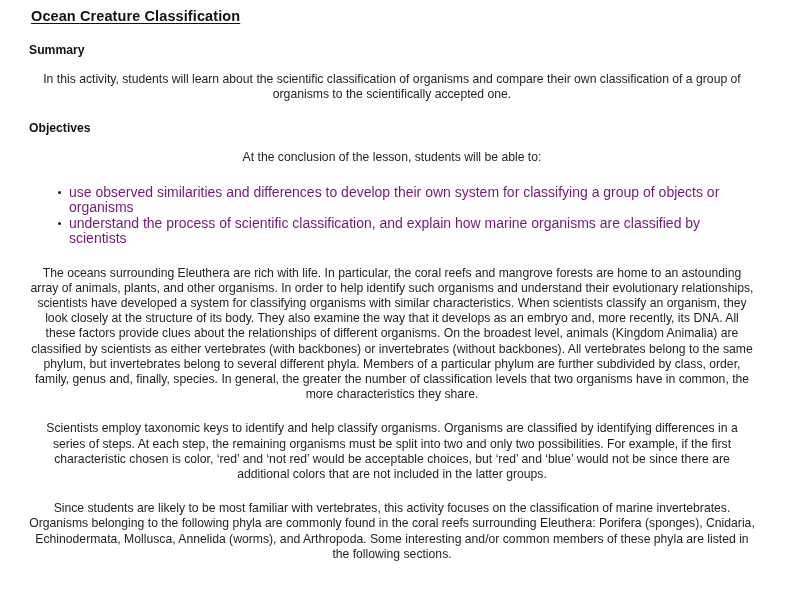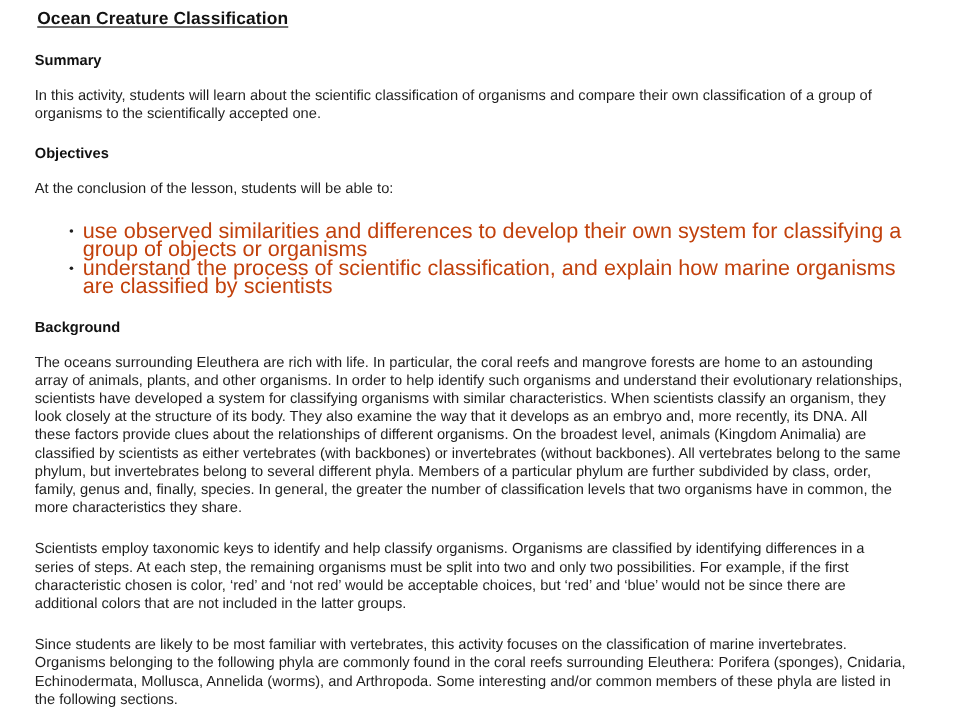--- a/index.html
+++ b/index.html
@@ -32,21 +32,21 @@
   .section-heading {
     font-size: 12.2px;
     font-weight: bold;
     margin: 0 0 15px 0;
     color: #111111;
   }
   p.body-text {
     font-size: 12.2px;
     line-height: 15.2px;
     margin: 0 0 19px 0;
-    text-align: left;
+    text-align: center;
     color: #1f1f1f;
   }
   p.body-text:last-child {
     margin-bottom: 0;
   }
   .inline-label {
     font-weight: bold;
     color: #111111;
   }
   .time-line {
@@ -54,25 +54,25 @@
     line-height: 15.2px;
     margin: 0 0 19px 0;
     color: #1f1f1f;
   }
   ul.objectives {
     margin: 0 0 19px 0;
     padding: 0 0 0 29px;
     list-style: none;
   }
   ul.objectives li {
-    font-size: 18px;
+    font-size: 14px;
     line-height: 15.5px;
     position: relative;
     padding-left: 11px;
-    color: #c2410c;
+    color: #701a75;
   }
   ul.objectives li::before {
     content: "";
     position: absolute;
     left: 0;
     top: 6.5px;
     width: 3px;
     height: 3px;
     border-radius: 50%;
     background: #1f1f1f;
@@ -92,21 +92,20 @@
   <h2 class="section-heading">Objectives</h2>
 
   <p class="body-text">At the conclusion of the lesson, students will be able to:</p>
 
   <ul class="objectives">
     <li>use observed similarities and differences to develop their own system for classifying a group of objects or organisms</li>
     <li>understand the process of scientific classification, and explain how marine organisms are classified by scientists</li>
   </ul>
 
 
-  <h2 class="section-heading">Background</h2>
 
   <p class="body-text">The oceans surrounding Eleuthera are rich with life. In particular, the coral reefs and mangrove forests are home to an astounding array of animals, plants, and other organisms. In order to help identify such organisms and understand their evolutionary relationships, scientists have developed a system for classifying organisms with similar characteristics. When scientists classify an organism, they look closely at the structure of its body. They also examine the way that it develops as an embryo and, more recently, its DNA. All these factors provide clues about the relationships of different organisms. On the broadest level, animals (Kingdom Animalia) are classified by scientists as either vertebrates (with backbones) or invertebrates (without backbones). All vertebrates belong to the same phylum, but invertebrates belong to several different phyla. Members of a particular phylum are further subdivided by class, order, family, genus and, finally, species. In general, the greater the number of classification levels that two organisms have in common, the more characteristics they share.</p>
 
   <p class="body-text">Scientists employ taxonomic keys to identify and help classify organisms. Organisms are classified by identifying differences in a series of steps. At each step, the remaining organisms must be split into two and only two possibilities. For example, if the first characteristic chosen is color, ‘red’ and ‘not red’ would be acceptable choices, but ‘red’ and ‘blue’ would not be since there are additional colors that are not included in the latter groups.</p>
 
   <p class="body-text">Since students are likely to be most familiar with vertebrates, this activity focuses on the classification of marine invertebrates. Organisms belonging to the following phyla are commonly found in the coral reefs surrounding Eleuthera: Porifera (sponges), Cnidaria, Echinodermata, Mollusca, Annelida (worms), and Arthropoda. Some interesting and/or common members of these phyla are listed in the following sections.</p>
 
 </div>
 
 </body></html>

